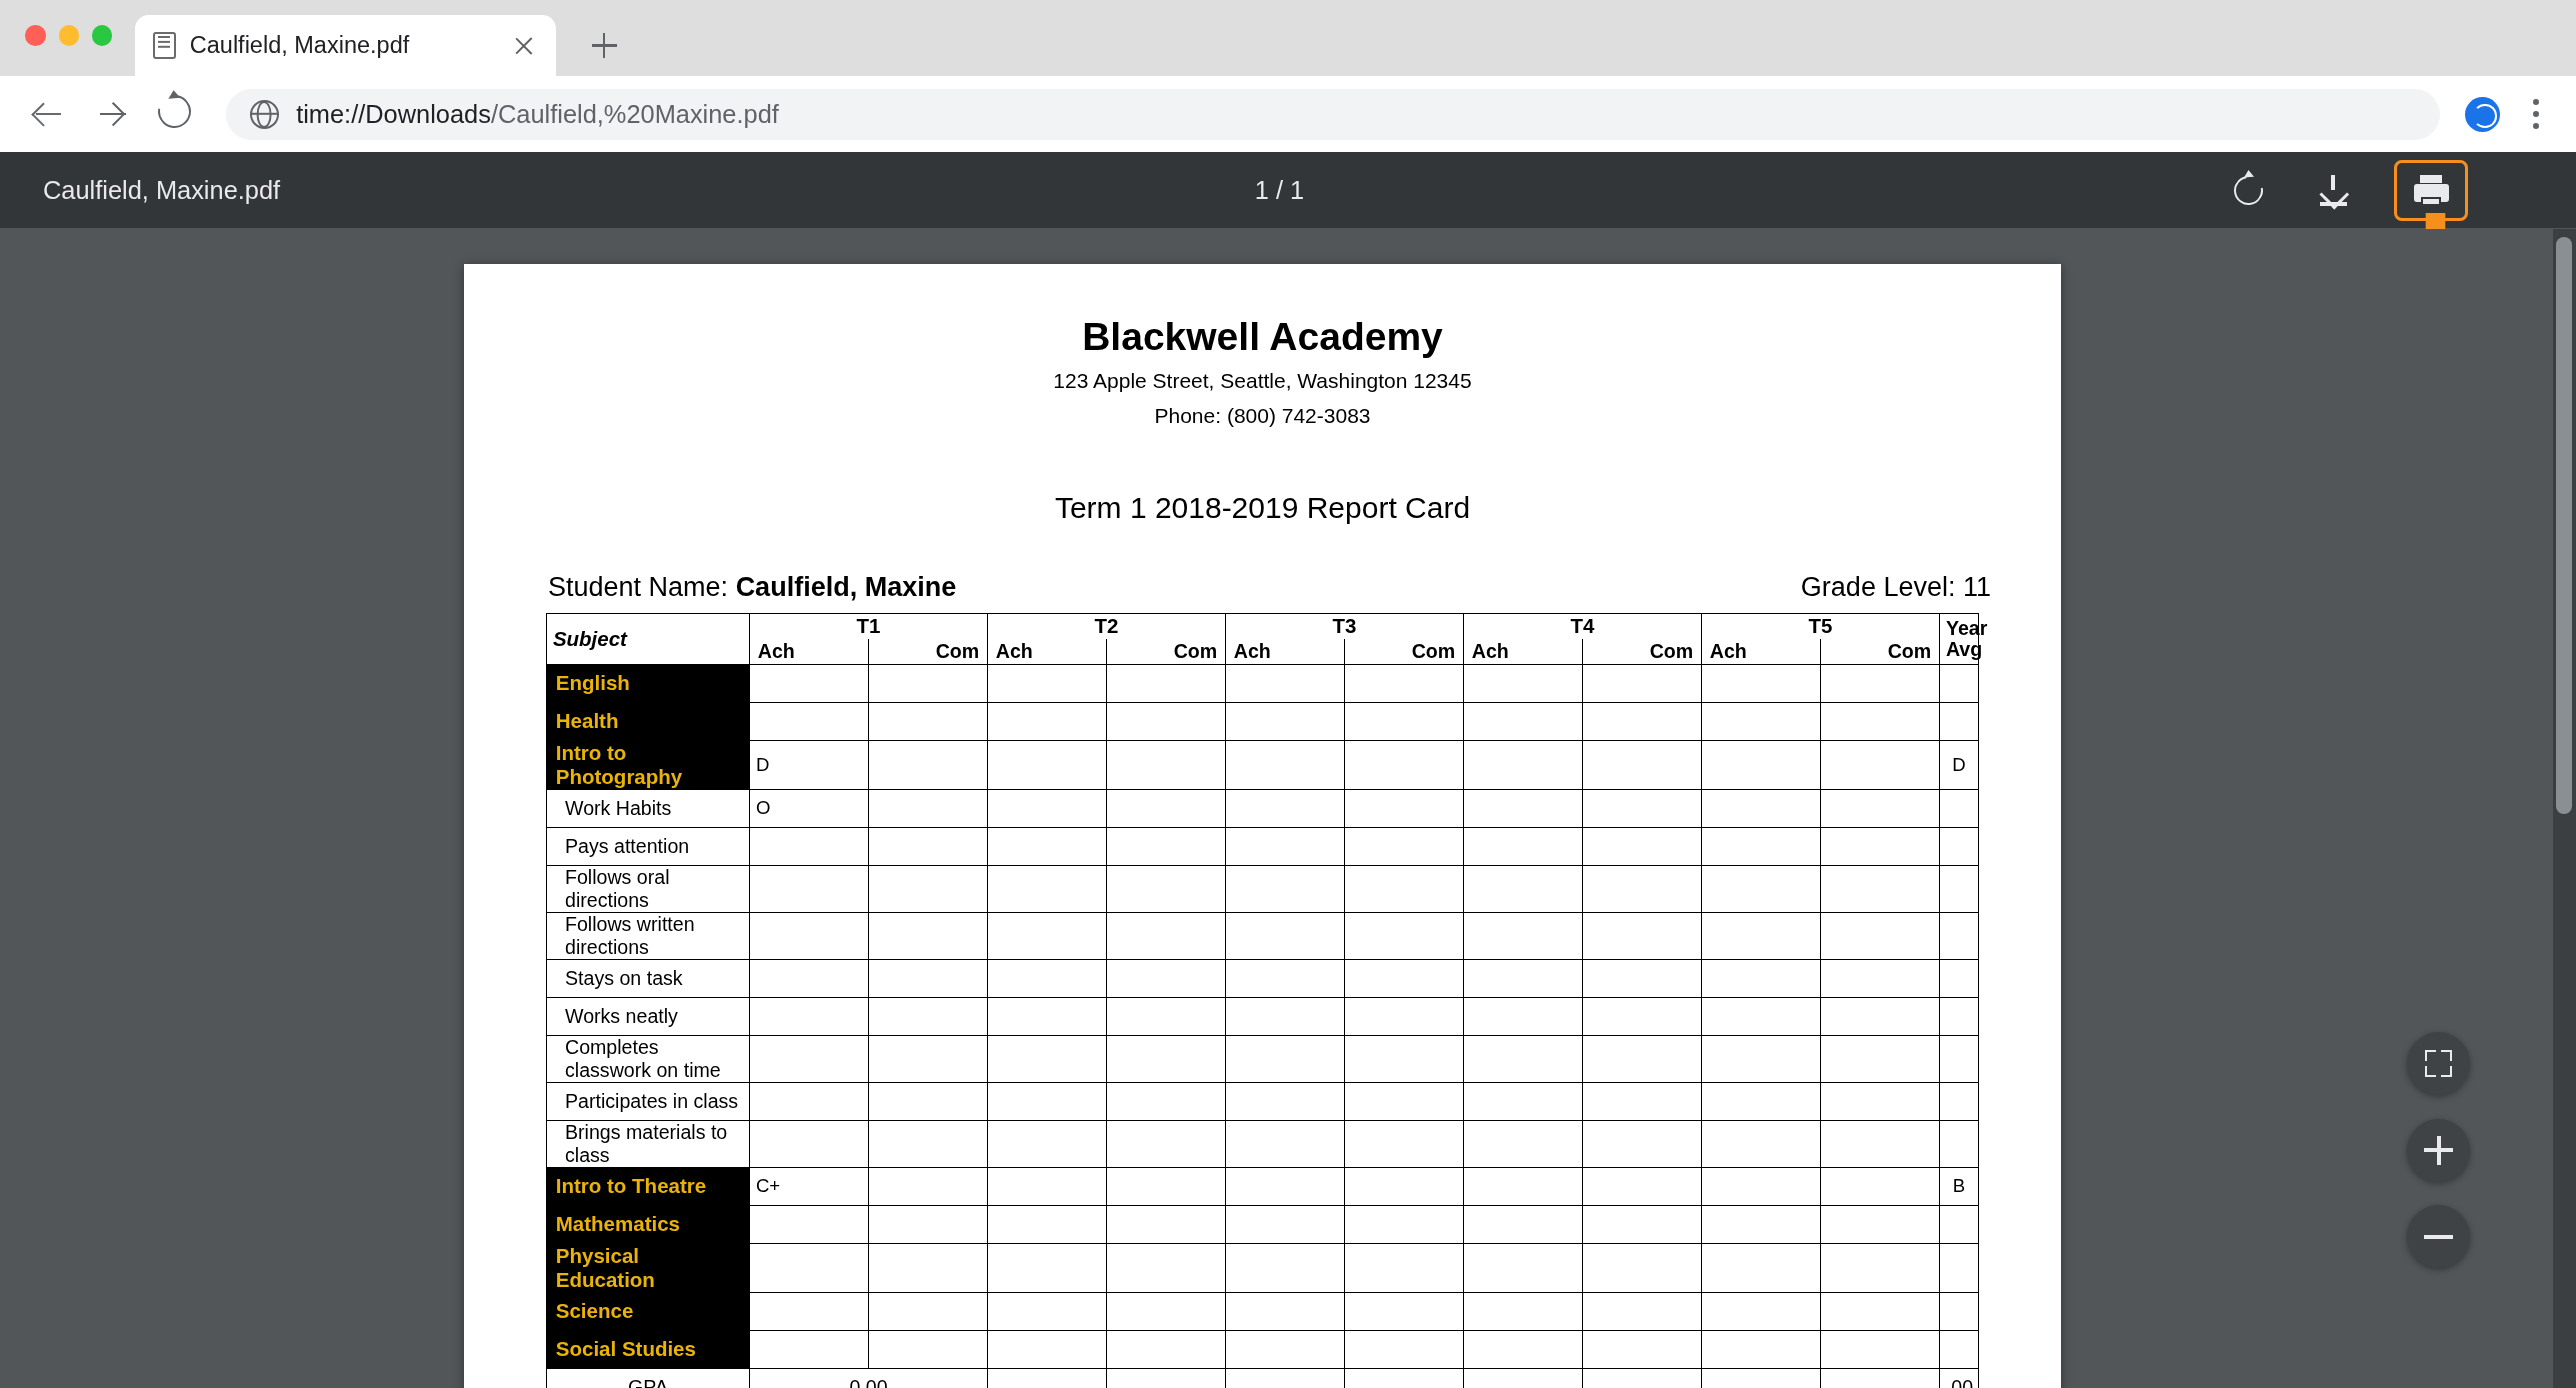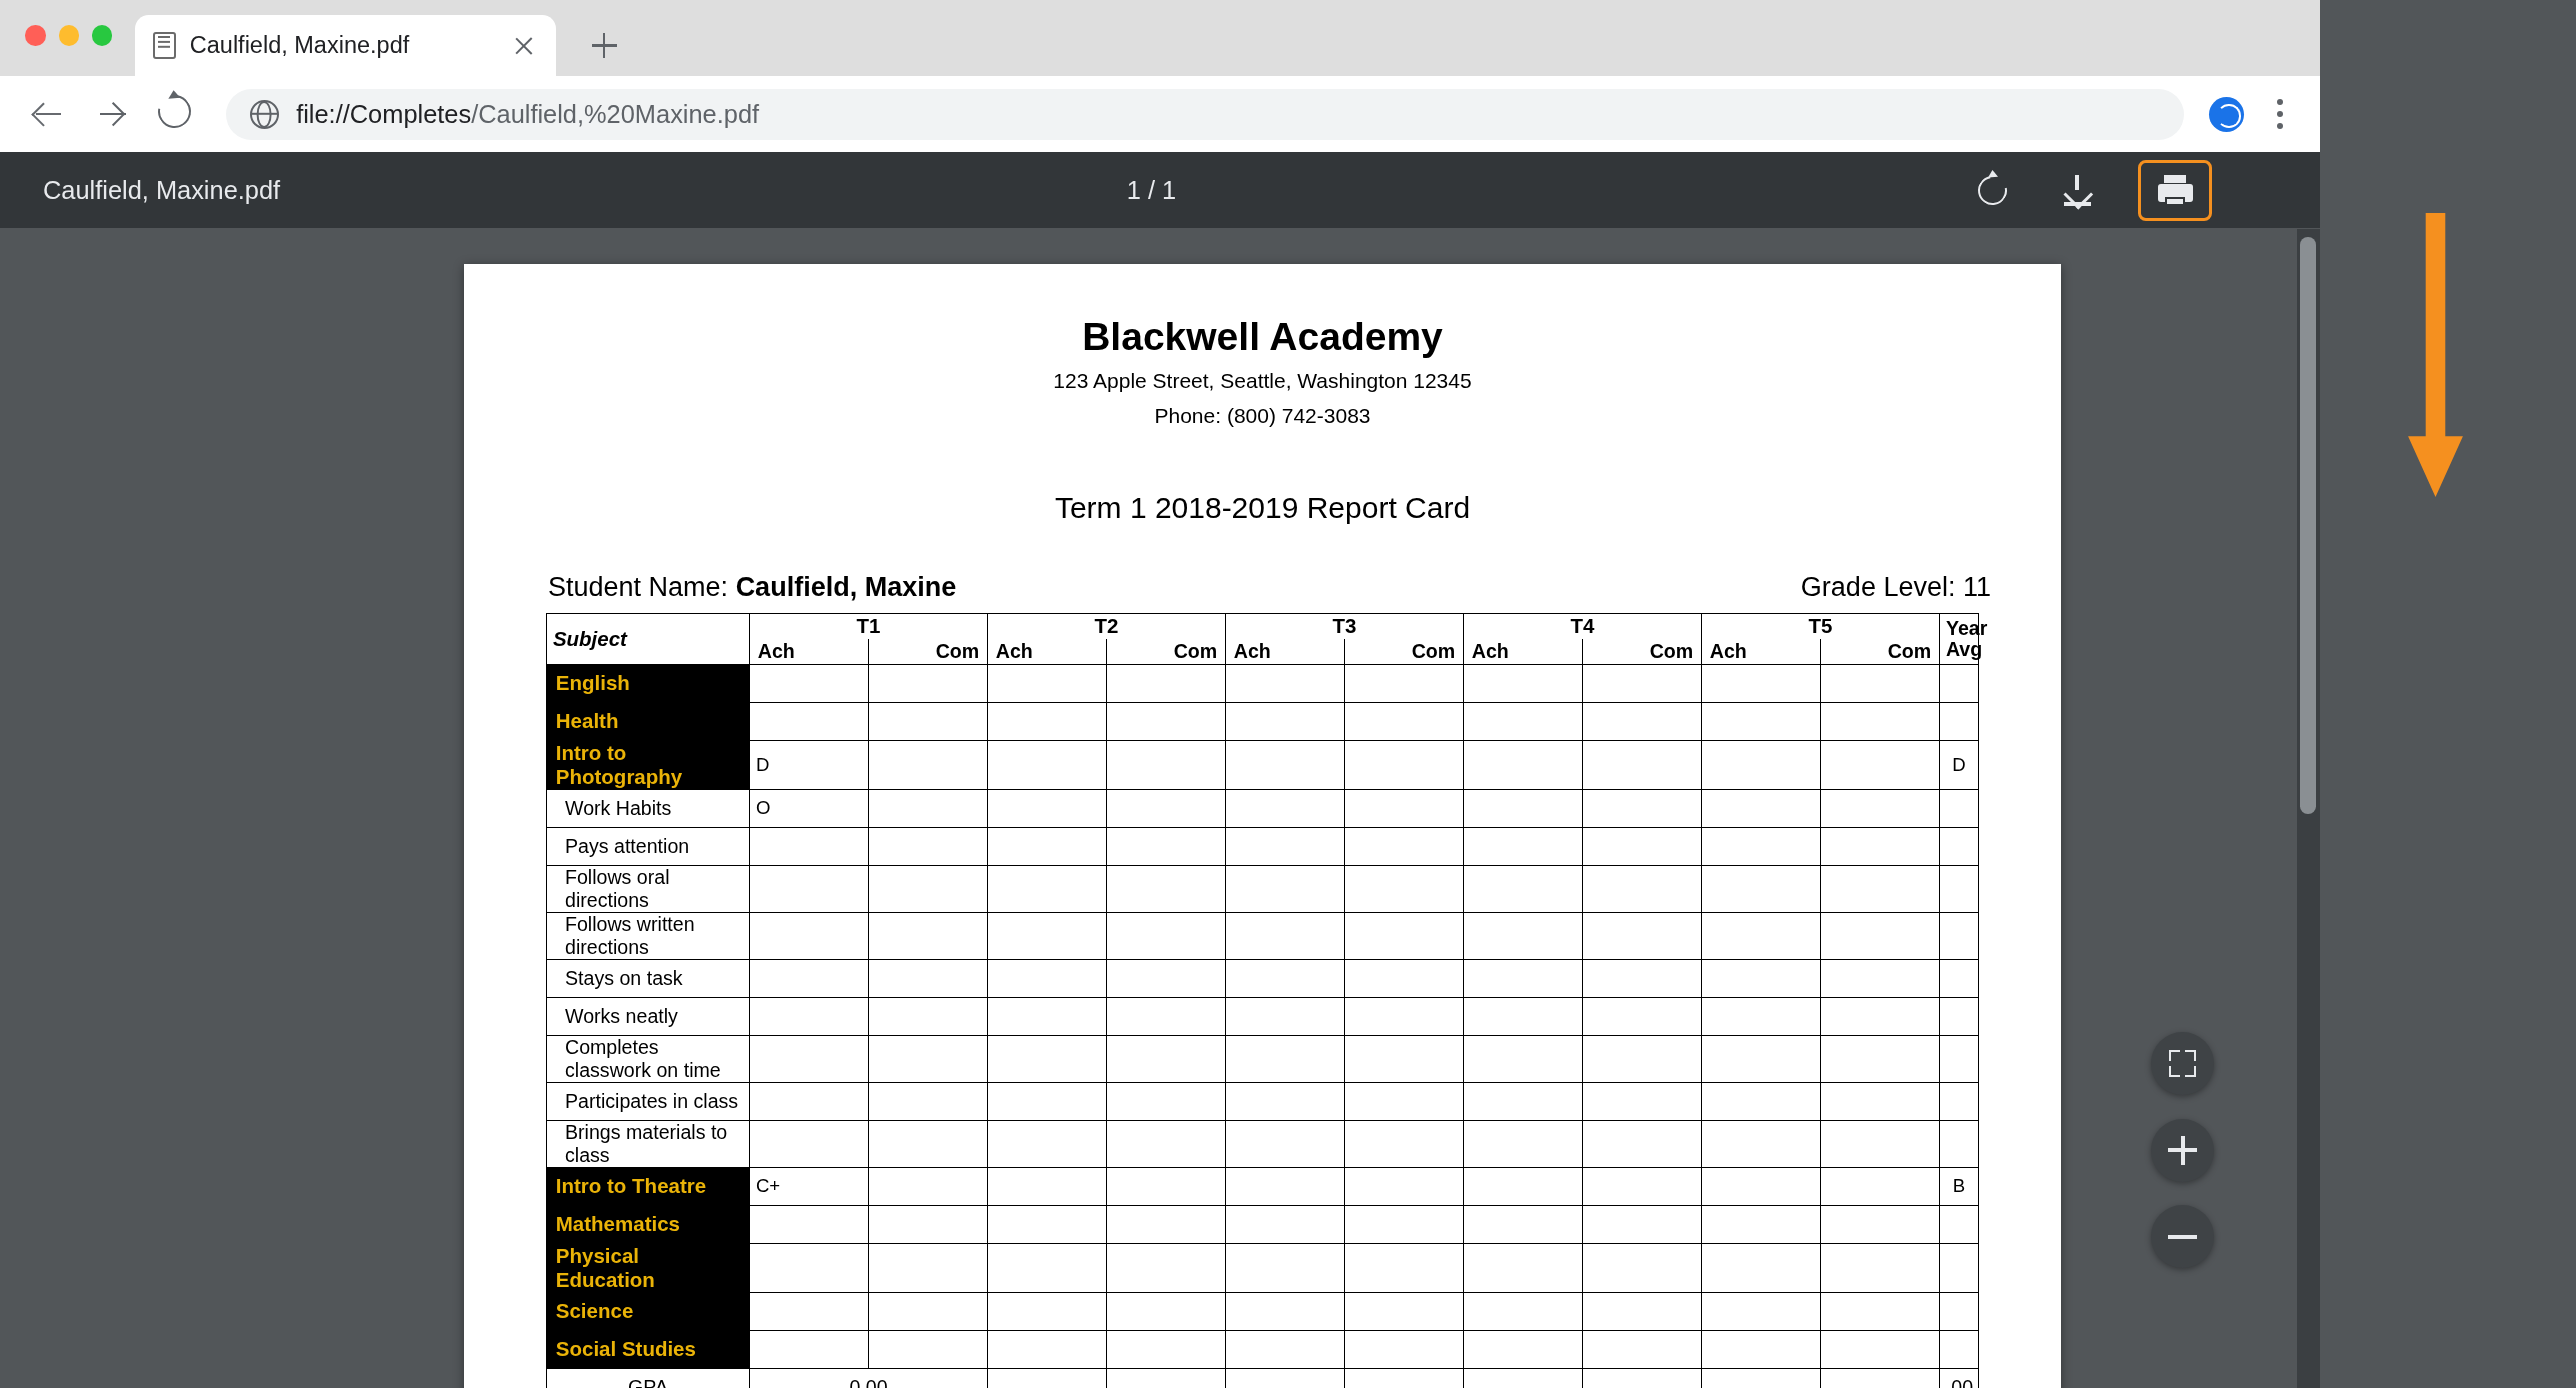--- a/index.html
+++ b/index.html
@@ -6,21 +6,21 @@
   html, body {
     margin: 0; padding: 0;
     width: 2576px; height: 1389px;
     background: #525659;
     font-family: "Liberation Sans", sans-serif;
     overflow: hidden;
   }
 
   
   .browser {
-    width: 2320px;
+    width: 2576px;
     height: 1389px;
     position: relative;
     background: #525659;
   }
   .titlebar {
     height: 76px;
     background: #dedede;
     display: flex;
     align-items: flex-end;
     padding-left: 27px;
@@ -541,21 +541,21 @@
   </div>
 
   <div class="toolbar">
     <div class="nav-btn arrow-left"></div>
     <div class="nav-btn arrow-right"></div>
     <div class="nav-btn">
         <div class="reload"></div>
       </div>
     <div class="omnibox">
       <span class="globe"></span>
-      <span class="url"><span>file://Completes</span><span class="dim">/Caulfield,%20Maxine.pdf</span></span>
+      <span class="url"><span>time://Downloads</span><span class="dim">/Caulfield,%20Maxine.pdf</span></span>
     </div>
     <div class="profile-badge"></div>
     <div class="kebab">
         <span></span>
         <span></span>
         <span></span>
       </div>
   </div>
 
   <div class="pdfbar">

